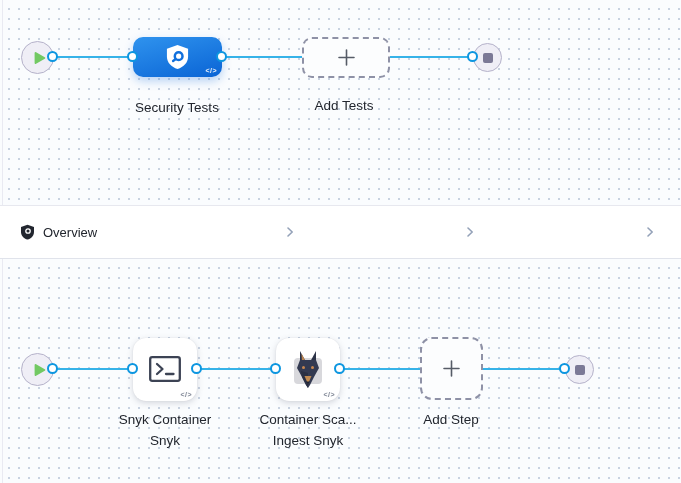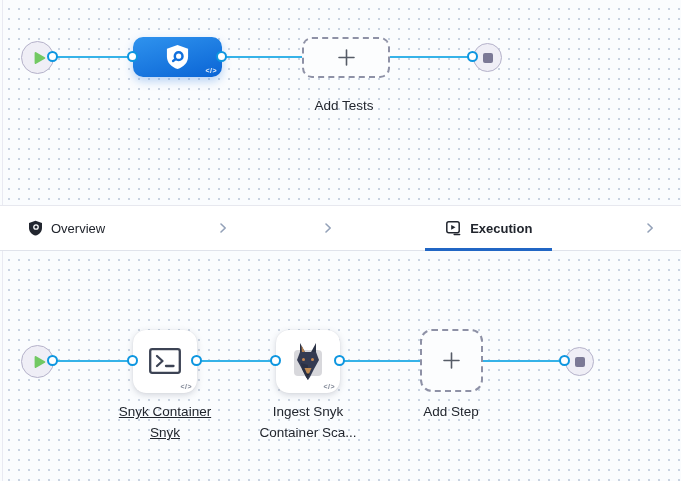--- a/index.html
+++ b/index.html
@@ -45,23 +45,23 @@
   .code-badge{position:absolute;right:5px;bottom:3px;font-size:7px;font-weight:700;letter-spacing:.5px;}
   .code-badge.on-blue{color:rgba(255,255,255,.92);}
   .code-badge.on-white{color:#7e8594;}
   .node-label{
     position:absolute;width:160px;text-align:center;font-size:13.5px;line-height:21px;
     color:#22262e;font-weight:500;z-index:2;
   }
   
   .tabbar{
     display:flex;align-items:center;justify-content:space-between;
-    height:46px;box-sizing:border-box;background:#fff;
+    height:54px;box-sizing:border-box;background:#fff;
     border-top:1px solid #e7e8ef;border-bottom:1px solid #e0e3eb;
-    padding:0 24px 0 8px;position:relative;z-index:6;
+    padding:0 24px 0 0;position:relative;z-index:6;
   }
   .tab{
     display:flex;align-items:center;gap:8px;height:100%;padding:0 20px;
     position:relative;font-size:13px;font-weight:500;color:#21252d;cursor:pointer;white-space:nowrap;
   }
   .tab.active{font-weight:700;}
   .tab.active::after{content:"";position:absolute;left:0;right:0;bottom:-1px;height:3px;background:#2166c4;}
   .tab .ticon{display:flex;align-items:center;}
   .chev{display:flex;align-items:center;}
   .bottom-strip{height:6px;background:#fff;}
@@ -102,20 +102,21 @@
 
   <div class="round-node" style="left:473px;top:43px;width:27px;height:27px;">
     <span class="stop-square"></span>
   </div>
 
   <span class="ring" style="left:47px;top:51px;"></span>
   <span class="ring" style="left:127px;top:51px;"></span>
   <span class="ring" style="left:216px;top:51px;"></span>
   <span class="ring" style="left:467px;top:51px;"></span>
 
+  <div class="node-label" style="left:97px;top:97px;">Security Tests</div>
   <div class="node-label" style="left:264px;top:95px;">Add Tests</div>
 </section>
 
 <nav class="tabbar">
   <div class="tab">
     <span class="ticon">
       <svg width="15" height="16" viewBox="0 0 15 16">
         <path d="M7.5 .8 L14 3 v4.7 c0 4-2.7 6.7-6.5 7.9 C3.7 14.4 1 11.7 1 7.7 V3 Z" fill="#22262f"></path>
         <circle cx="8" cy="7" r="2.2" fill="none" stroke="#fff" stroke-width="1.3"></circle>
       </svg>
@@ -129,30 +130,20 @@
       </svg>
   </span>
 
 
   <span class="chev">
     <svg width="14" height="14" viewBox="0 0 14 14">
         <path d="M5 3 L9.2 7 L5 11" fill="none" stroke="#93a1b8" stroke-width="1.6" stroke-linecap="round" stroke-linejoin="round"></path>
       </svg>
   </span>
 
-  <div class="tab active">
-    <span class="ticon">
-      <svg width="17" height="16" viewBox="0 0 17 16">
-        <rect x="1.8" y="1.8" width="12.4" height="11" rx="2" fill="none" stroke="#22262f" stroke-width="1.5"></rect>
-        <polygon points="6.2,4.9 6.2,9.7 10.5,7.3" fill="#22262f"></polygon>
-        <line x1="9.2" y1="14.4" x2="14.6" y2="14.4" stroke="#22262f" stroke-width="1.5" stroke-linecap="round"></line>
-      </svg>
-    </span>
-    <span>Execution</span>
-  </div>
 
   <span class="chev">
     <svg width="14" height="14" viewBox="0 0 14 14">
         <path d="M5 3 L9.2 7 L5 11" fill="none" stroke="#93a1b8" stroke-width="1.6" stroke-linecap="round" stroke-linejoin="round"></path>
       </svg>
   </span>
 
 </nav>
 
 <section class="canvas canvas-bottom">
@@ -208,24 +199,24 @@
     <span class="stop-square"></span>
   </div>
 
   <span class="ring" style="left:47px;top:104px;"></span>
   <span class="ring" style="left:127px;top:104px;"></span>
   <span class="ring" style="left:191px;top:104px;"></span>
   <span class="ring" style="left:270px;top:104px;"></span>
   <span class="ring" style="left:334px;top:104px;"></span>
   <span class="ring" style="left:559px;top:104px;"></span>
 
-  <div class="node-label" style="left:85px;top:150px;text-decoration:underline;">
+  <div class="node-label" style="left:85px;top:150px;">
     <div>Snyk Container</div>
     <div>Snyk</div>
   </div>
   <div class="node-label" style="left:228px;top:150px;">
+    <div>Container Sca...</div>
     <div>Ingest Snyk</div>
-    <div>Container Sca...</div>
   </div>
   <div class="node-label" style="left:371px;top:150px;">Add Step</div>
 </section>
 
 <div class="bottom-strip"></div>
 
 </body></html>

